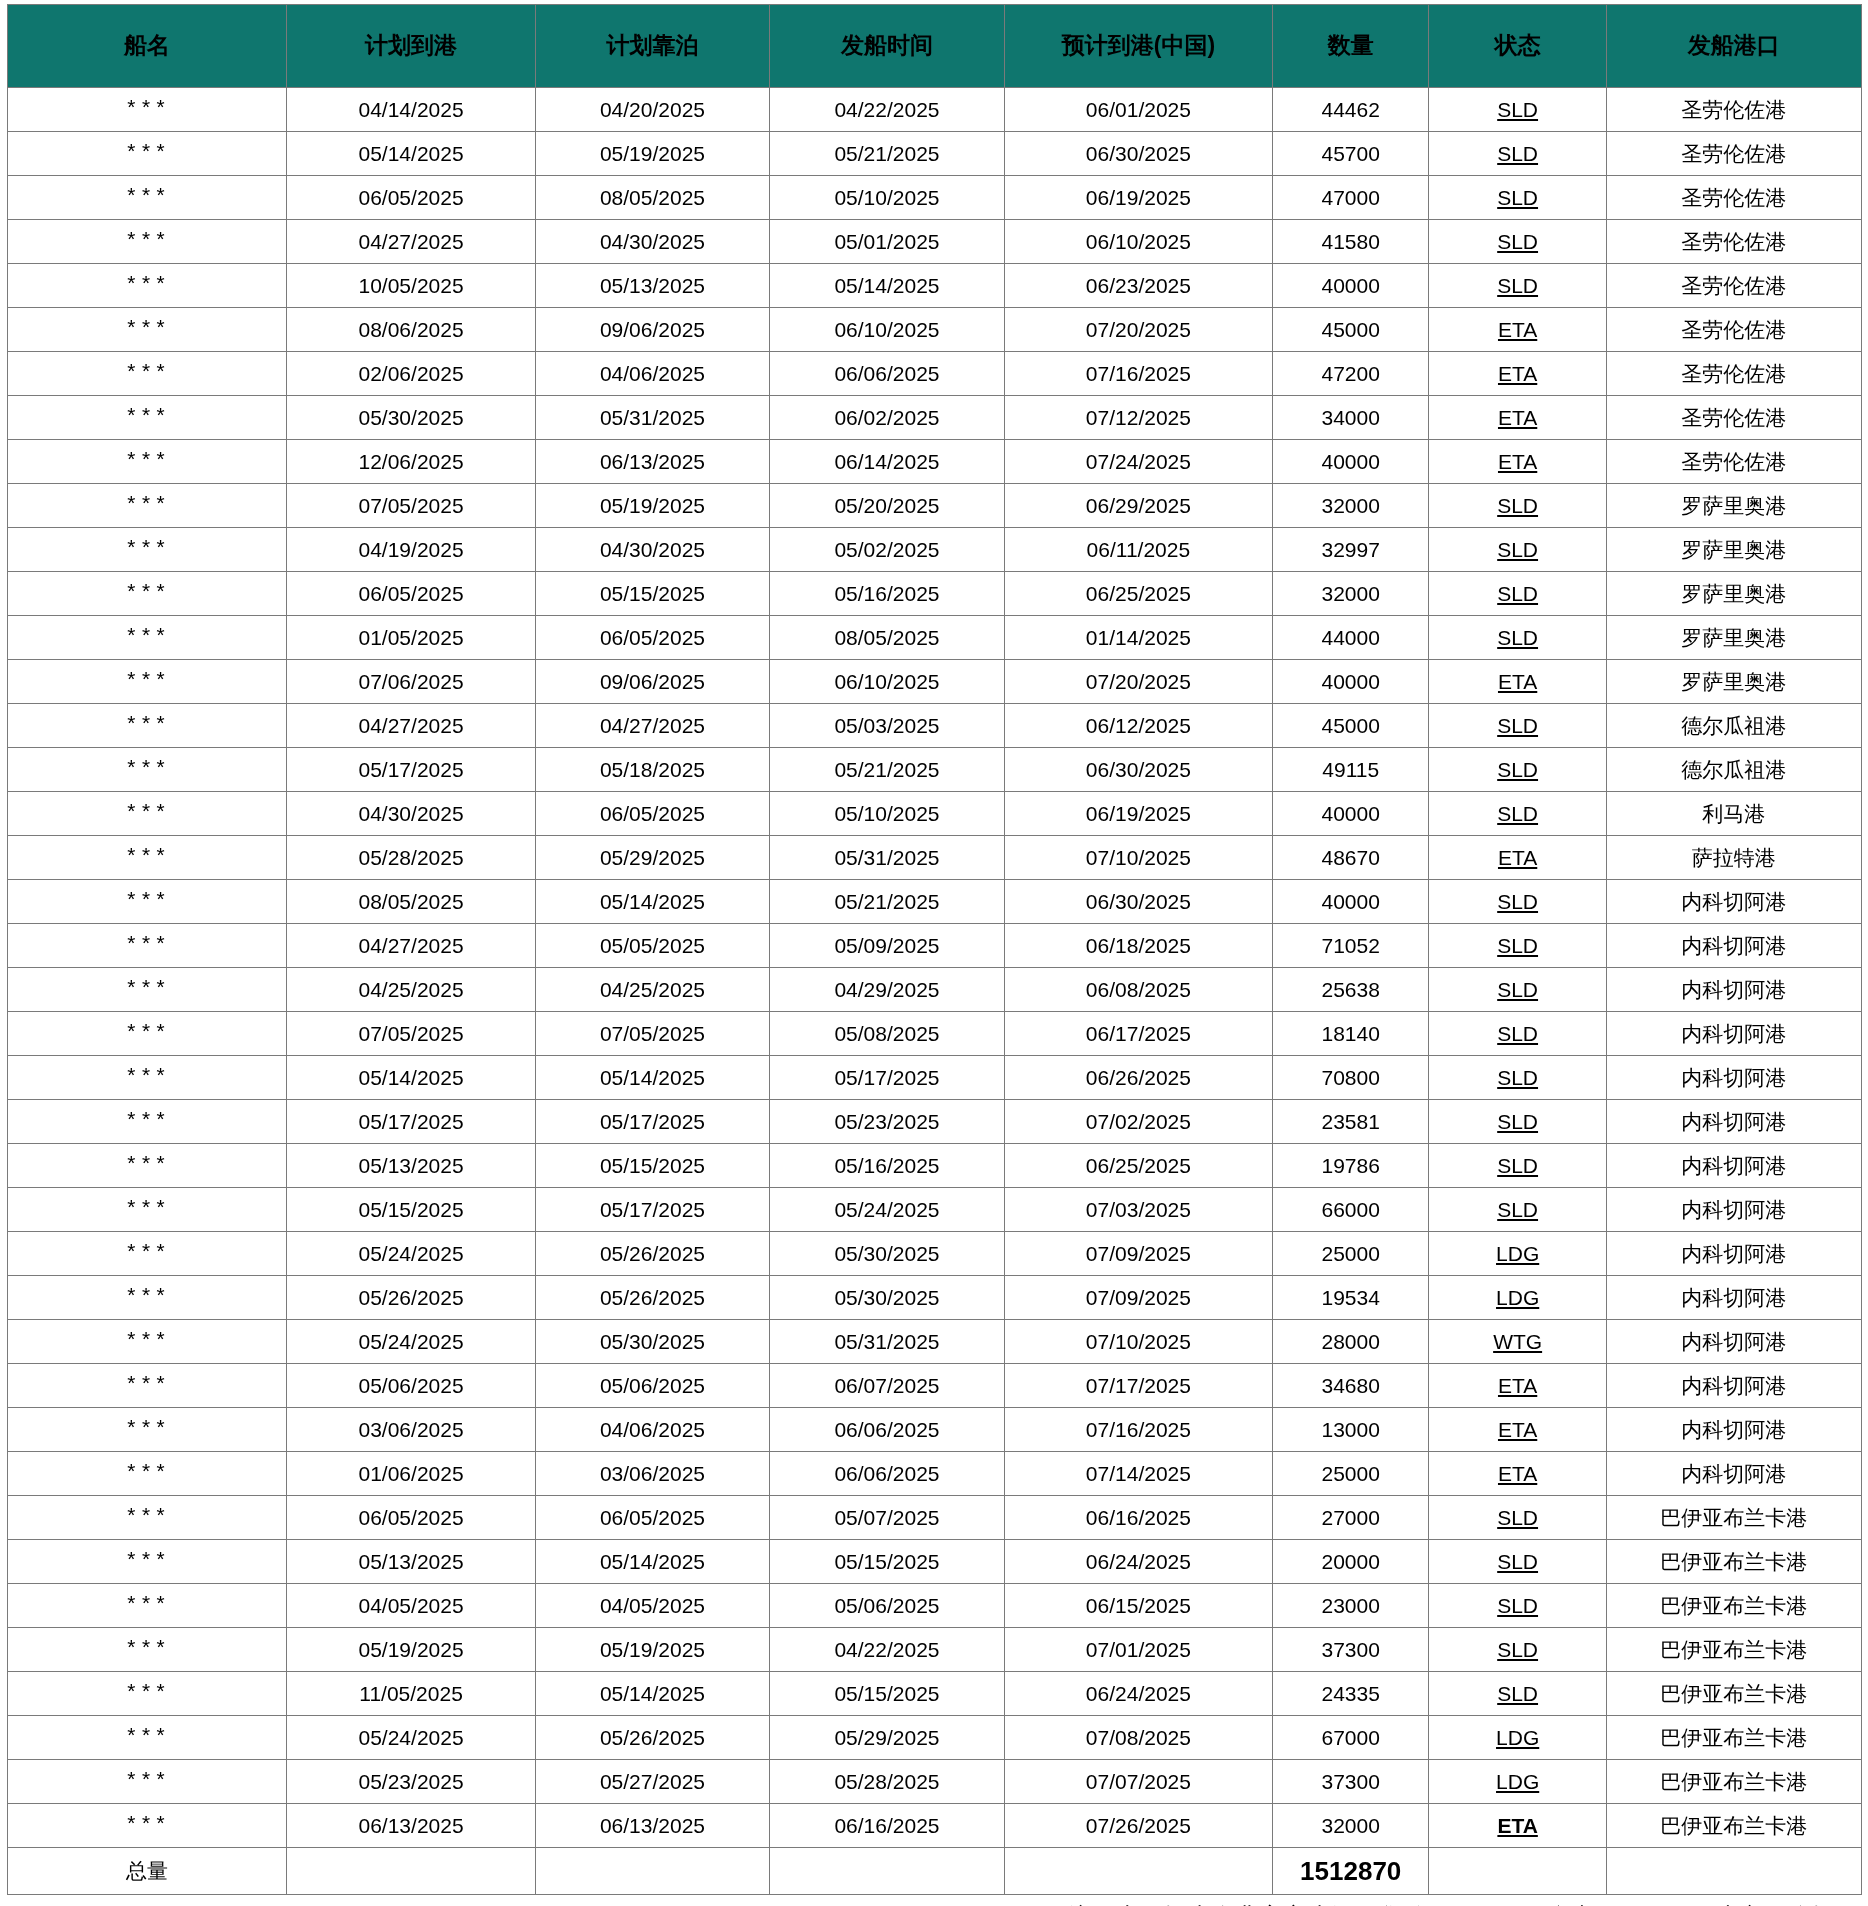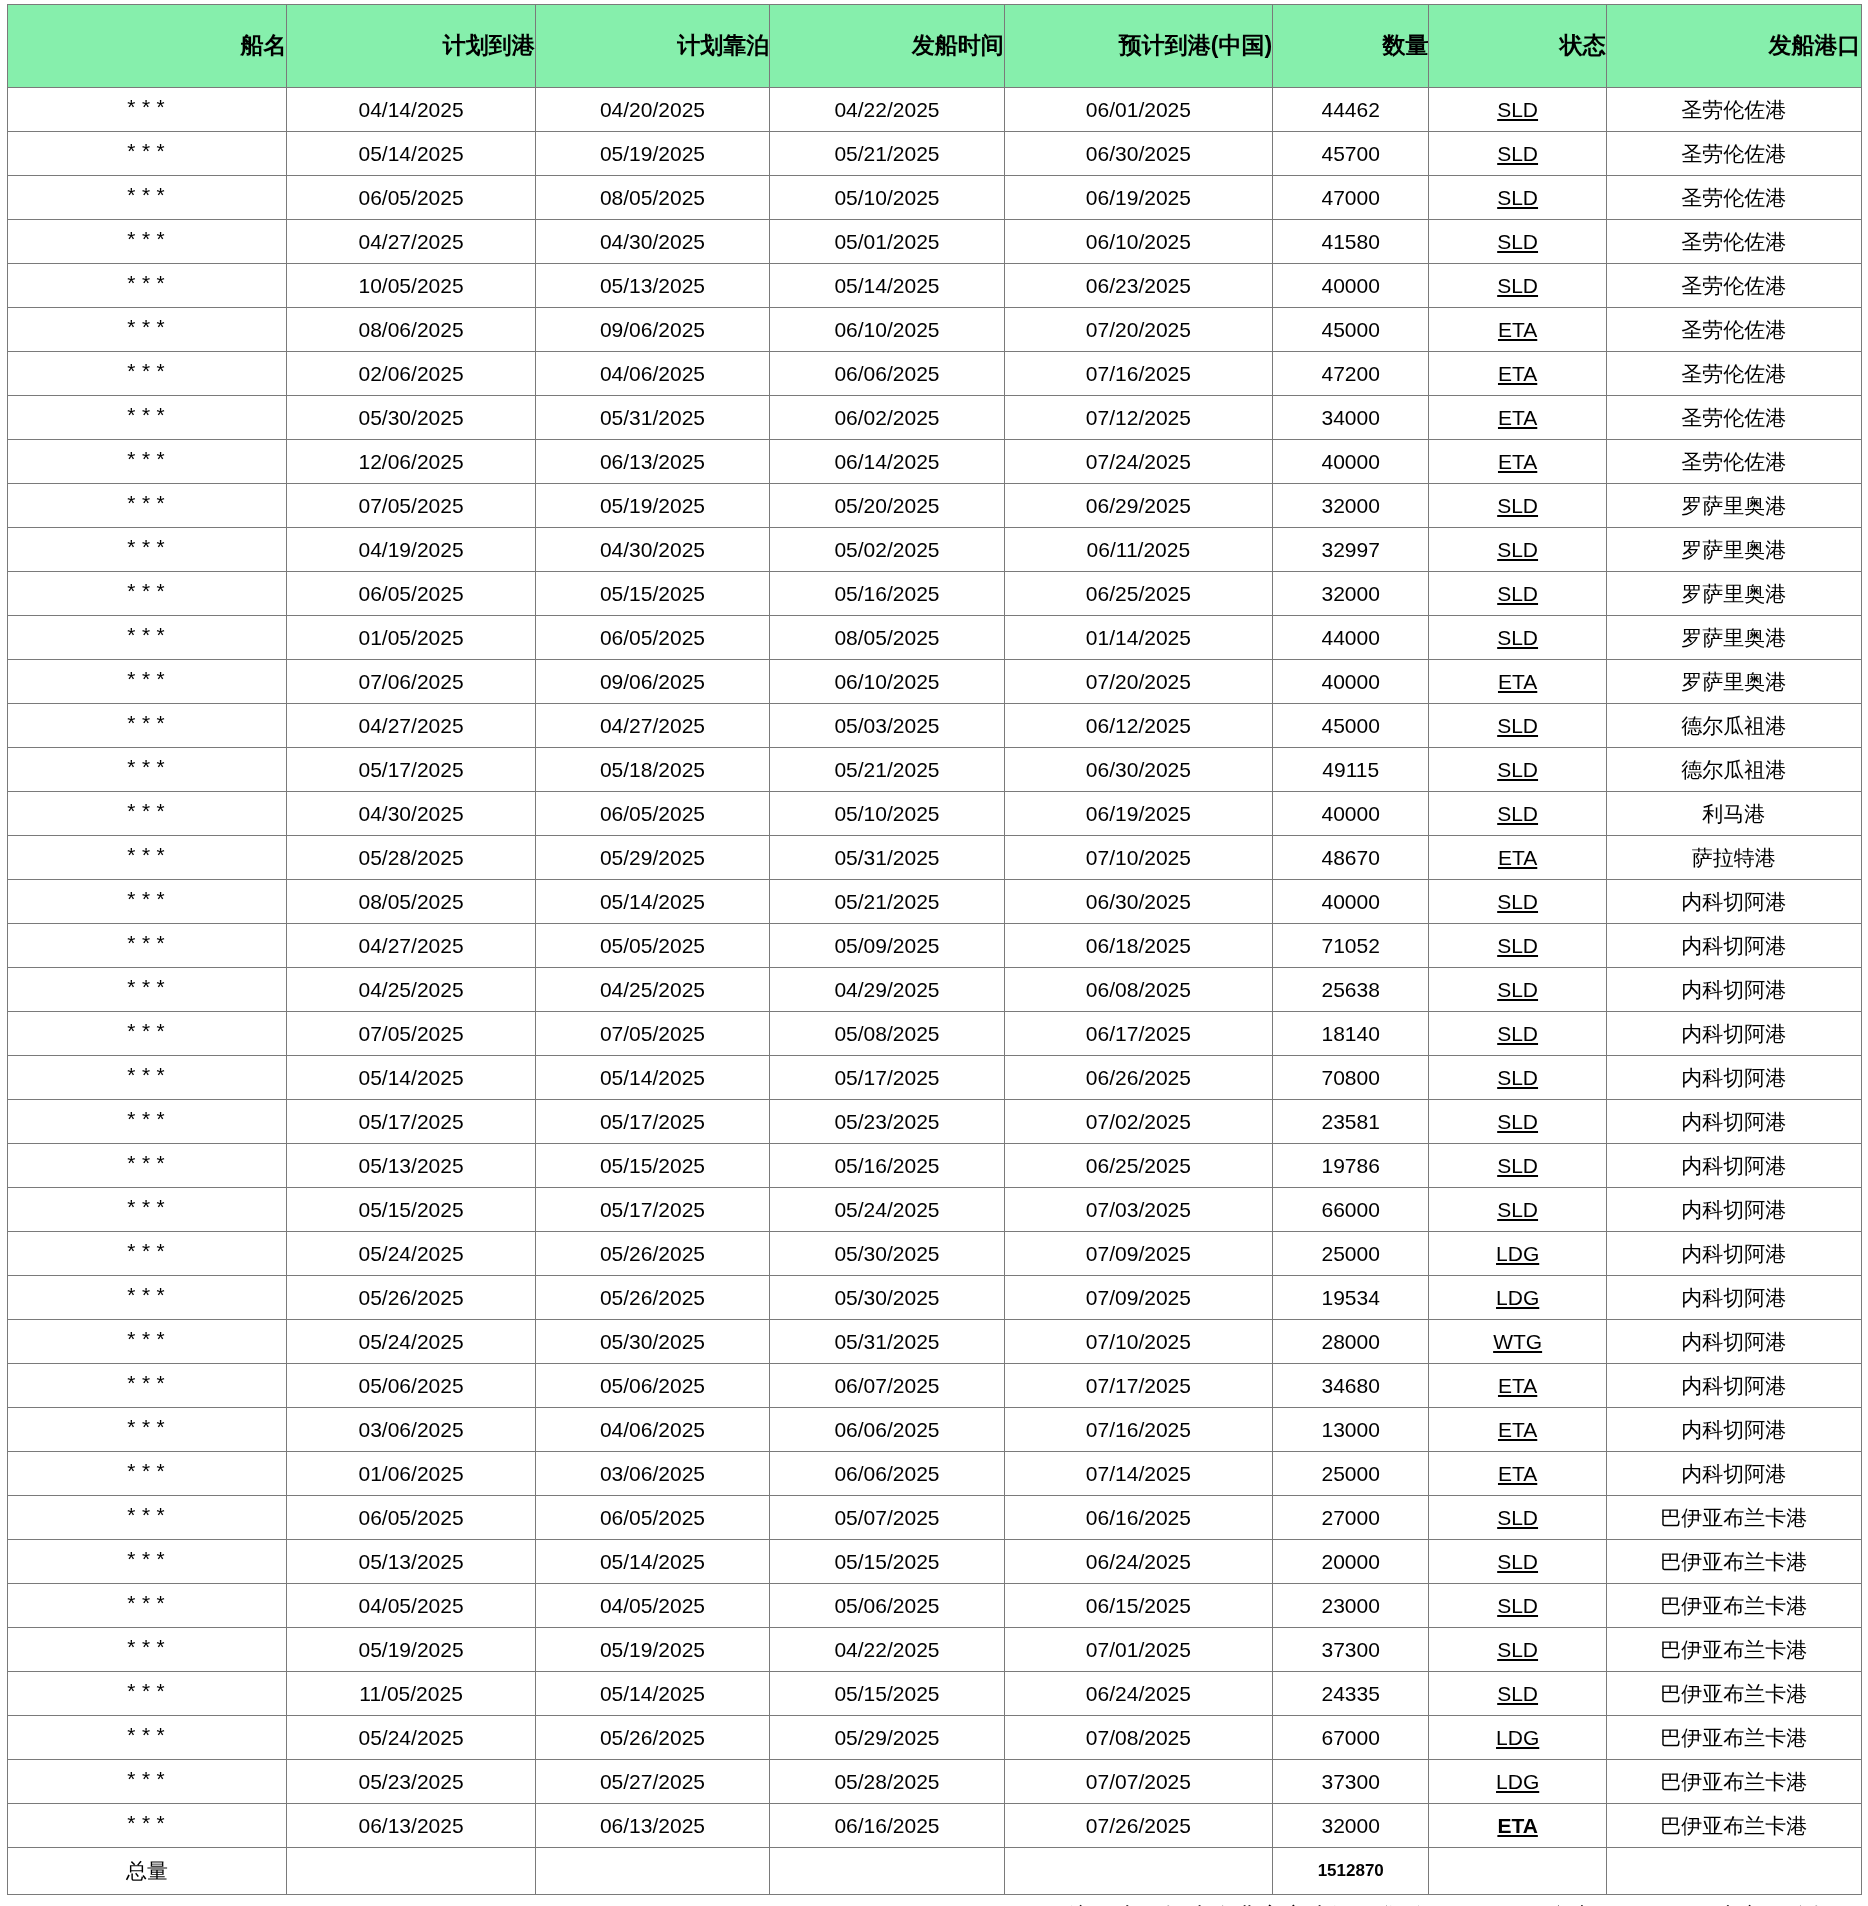--- a/index.html
+++ b/index.html
@@ -29,25 +29,24 @@
     text-align: center;
     vertical-align: middle;
     font-size: 21px;
     line-height: 1.1;
     padding: 0;
     height: 43px;
     white-space: nowrap;
     overflow: hidden;
   }
   table.shipping thead th {
-    background: #86efac;
+    background: #0f766e;
     font-weight: bold;
     font-size: 23px;
     height: 82px;
-    text-align: right;
   }
   
   col.c-vessel   { width: 265px; }
   col.c-eta      { width: 235px; }
   col.c-berth    { width: 222px; }
   col.c-sail     { width: 222px; }
   col.c-etacn    { width: 254px; }
   col.c-qty      { width: 148px; }
   col.c-status   { width: 168px; }
   col.c-port     { width: 241px; }
@@ -57,21 +56,21 @@
     letter-spacing: 2px;
     font-family: "Liberation Mono", monospace;
   }
   td.qty { font-size: 21px; }
   td.status { font-size: 21px; text-decoration: underline; }
   td.port { font-size: 22px; }
 
   tr.total-row td {
     height: 46px;
     font-weight: bold;
-    font-size: 17px;
+    font-size: 26px;
   }
   tr.total-row td.label {
     font-weight: normal;
     font-size: 21px;
   }
   tr.total-row td.total-qty {
     font-weight: bold;
   }
   .note {
     width: 1855px;

